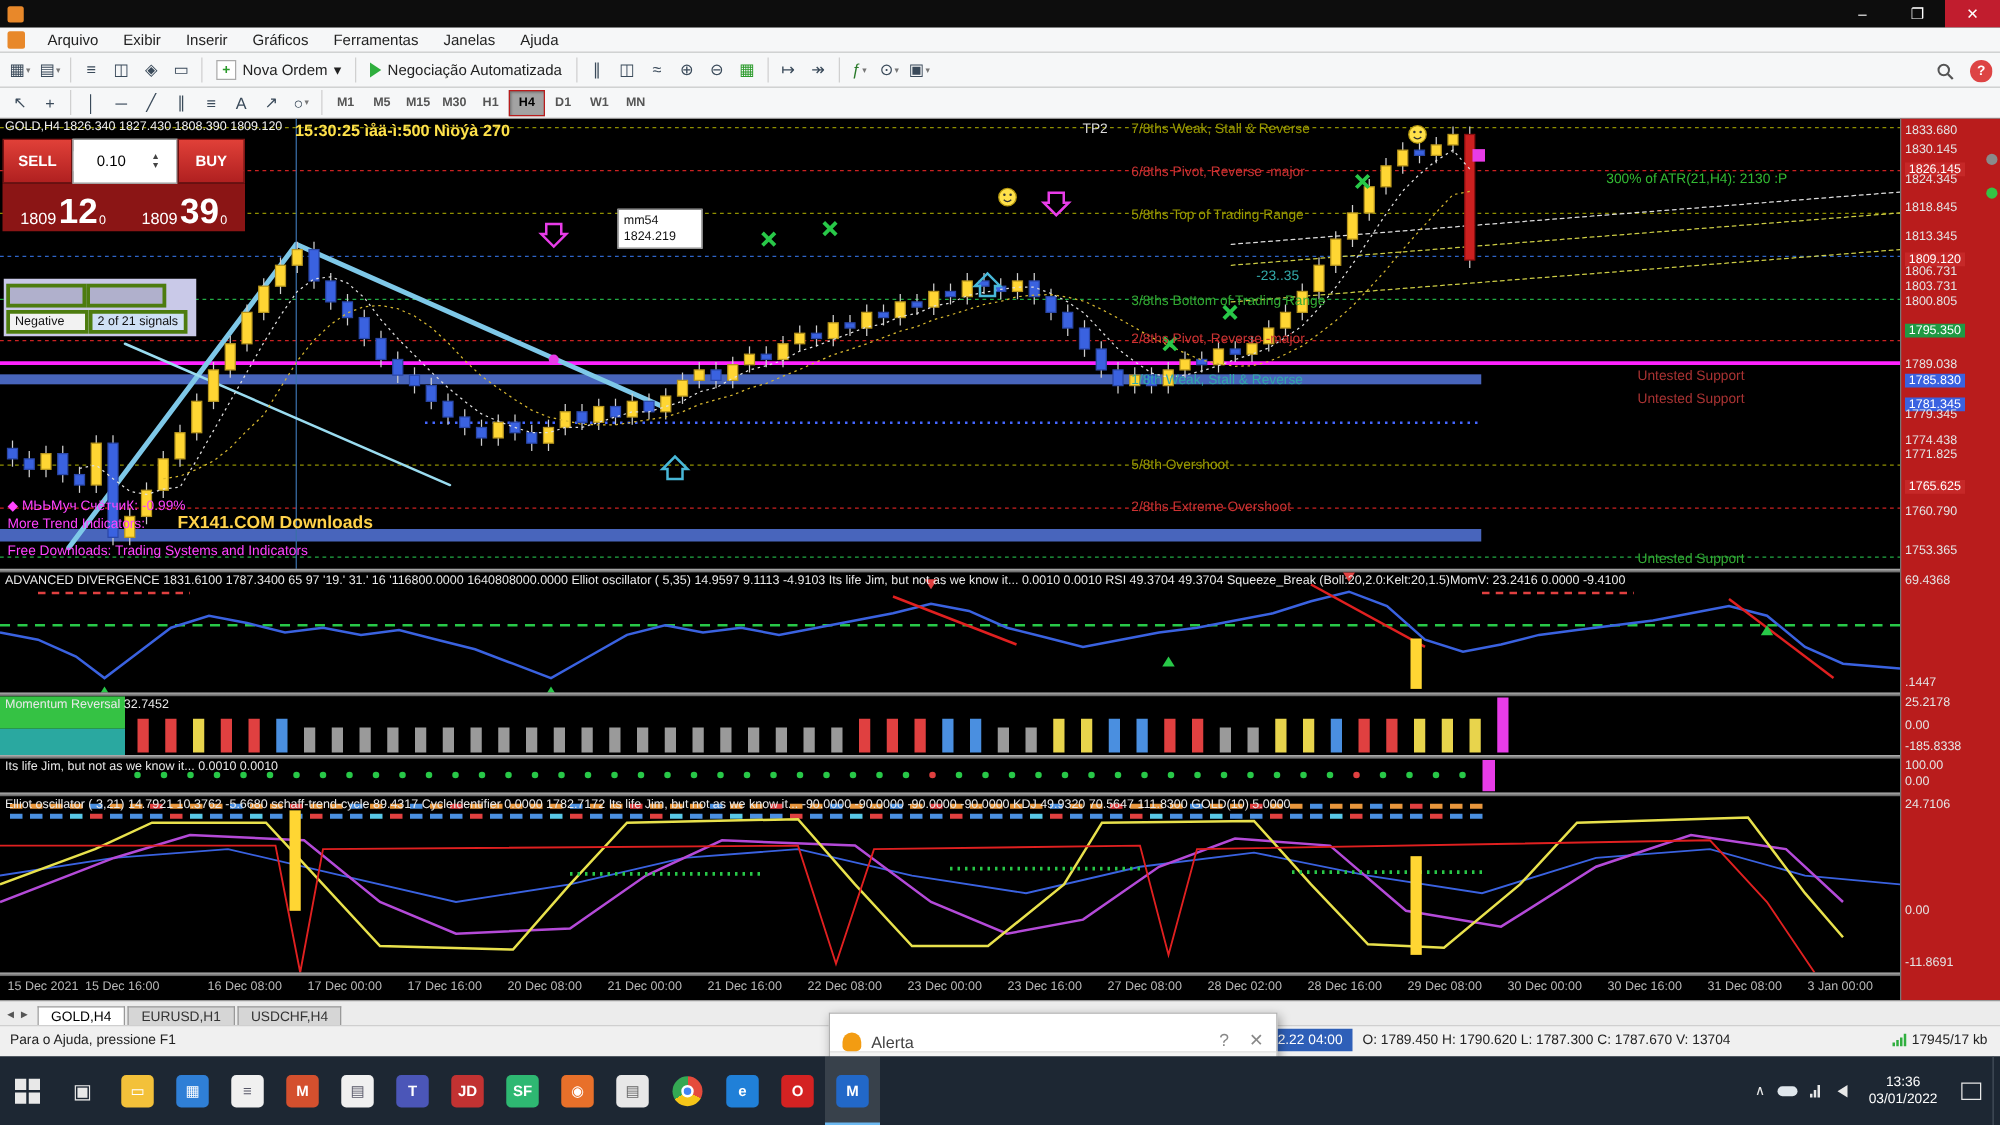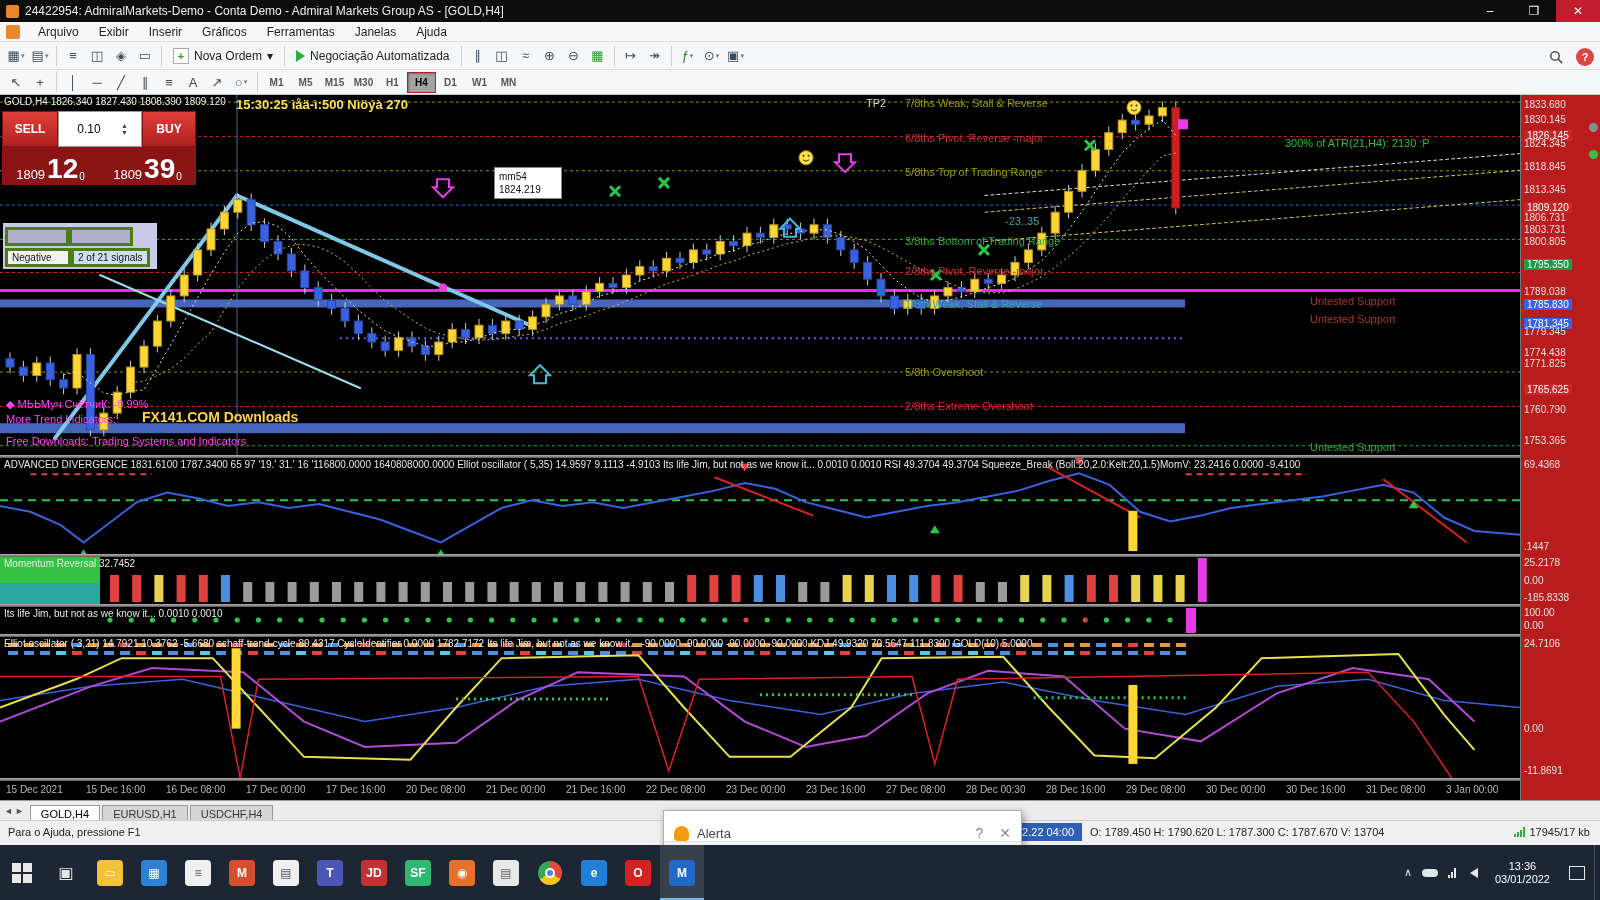--- a/index.html
+++ b/index.html
@@ -125,21 +125,20 @@
   #bell{width:15px;height:15px;background:#f39c12;border-radius:50% 50% 4px 4px;}
   #alerta-name{font-size:13px;color:#444;}
   #alerta-btns{margin-left:auto;display:flex;gap:16px;color:#888;font-size:14px;}
   #alerta-body{height:17px;background:#f4f4f4;border-top:1px solid #e0e0e0;}
 </style>
 </head>
 <body>
 
 <div id="titlebar">
   <div id="app-icon"></div>
-  <span>24422954: AdmiralMarkets-Demo - Conta Demo - Admiral Markets Group AS - [GOLD,H4]</span>
   <div id="win-controls">
     <div class="winbtn">–</div>
     <div class="winbtn">❐</div>
     <div class="winbtn close">✕</div>
   </div>
 </div>
 
 <div id="menubar">
   <div id="menu-logo"></div>
 <div class="menu-item">Arquivo</div>
@@ -837,32 +836,32 @@
       <line x1="760" y1="57.809999999999995" x2="912" y2="57.809999999999995" stroke="#28c848" stroke-width="3" stroke-dasharray="2,4"></line>
       <line x1="1033.6000000000001" y1="60.63" x2="1185.6000000000001" y2="60.63" stroke="#28c848" stroke-width="3" stroke-dasharray="2,4"></line>
       <rect x="231.6" y="11.28" width="9" height="80.37" fill="#ffd633"></rect>
       <rect x="1128.4" y="47.940000000000005" width="9" height="78.96000000000001" fill="#ffd633"></rect>
     </svg>
   <div class="panel-label" style="top:543px">Elliot oscillator ( 3,21) 14.7921 10.3762 -5.6680   schaff-trend-cycle 89.4317   CycleIdentifier 0.0000 1782.7172   Its life Jim, but not as we know it...  -90.0000 -90.0000 -90.0000 -90.0000   KDJ 49.9320 70.5647 111.8300   GOLD(10) 5.0000</div>
 
   <div class="psep" style="top:683px"></div>
   <div id="date-axis">
       <div class="dlabel" style="left: 6px;">15 Dec 2021</div>
-      <div class="dlabel" style="left: 86px;">15 Dec 16:00</div>
+      <div class="dlabel" style="left: 68px;">15 Dec 16:00</div>
       <div class="dlabel" style="left: 166px;">16 Dec 08:00</div>
       <div class="dlabel" style="left: 246px;">17 Dec 00:00</div>
       <div class="dlabel" style="left: 326px;">17 Dec 16:00</div>
       <div class="dlabel" style="left: 406px;">20 Dec 08:00</div>
       <div class="dlabel" style="left: 486px;">21 Dec 00:00</div>
       <div class="dlabel" style="left: 566px;">21 Dec 16:00</div>
       <div class="dlabel" style="left: 646px;">22 Dec 08:00</div>
       <div class="dlabel" style="left: 726px;">23 Dec 00:00</div>
       <div class="dlabel" style="left: 806px;">23 Dec 16:00</div>
       <div class="dlabel" style="left: 886px;">27 Dec 08:00</div>
-      <div class="dlabel" style="left: 966px;">28 Dec 00:30</div>
+      <div class="dlabel" style="left: 966px;">28 Dec 02:00</div>
       <div class="dlabel" style="left: 1046px;">28 Dec 16:00</div>
       <div class="dlabel" style="left: 1126px;">29 Dec 08:00</div>
       <div class="dlabel" style="left: 1206px;">30 Dec 00:00</div>
       <div class="dlabel" style="left: 1286px;">30 Dec 16:00</div>
       <div class="dlabel" style="left: 1366px;">31 Dec 08:00</div>
       <div class="dlabel" style="left: 1446px;">3 Jan 00:00</div>
     </div>
 
   <div id="price-scale">
       <div class="ps-item" style="top: 3.71163px;">1833.680</div>

